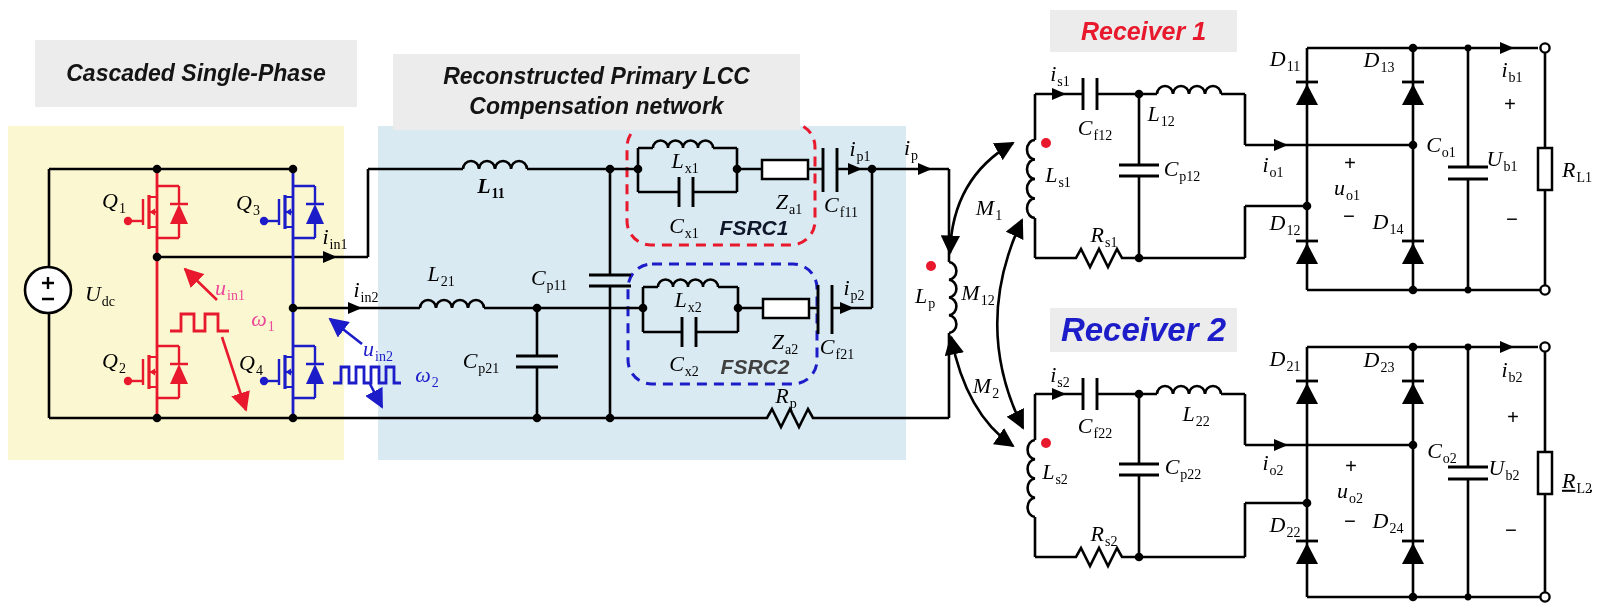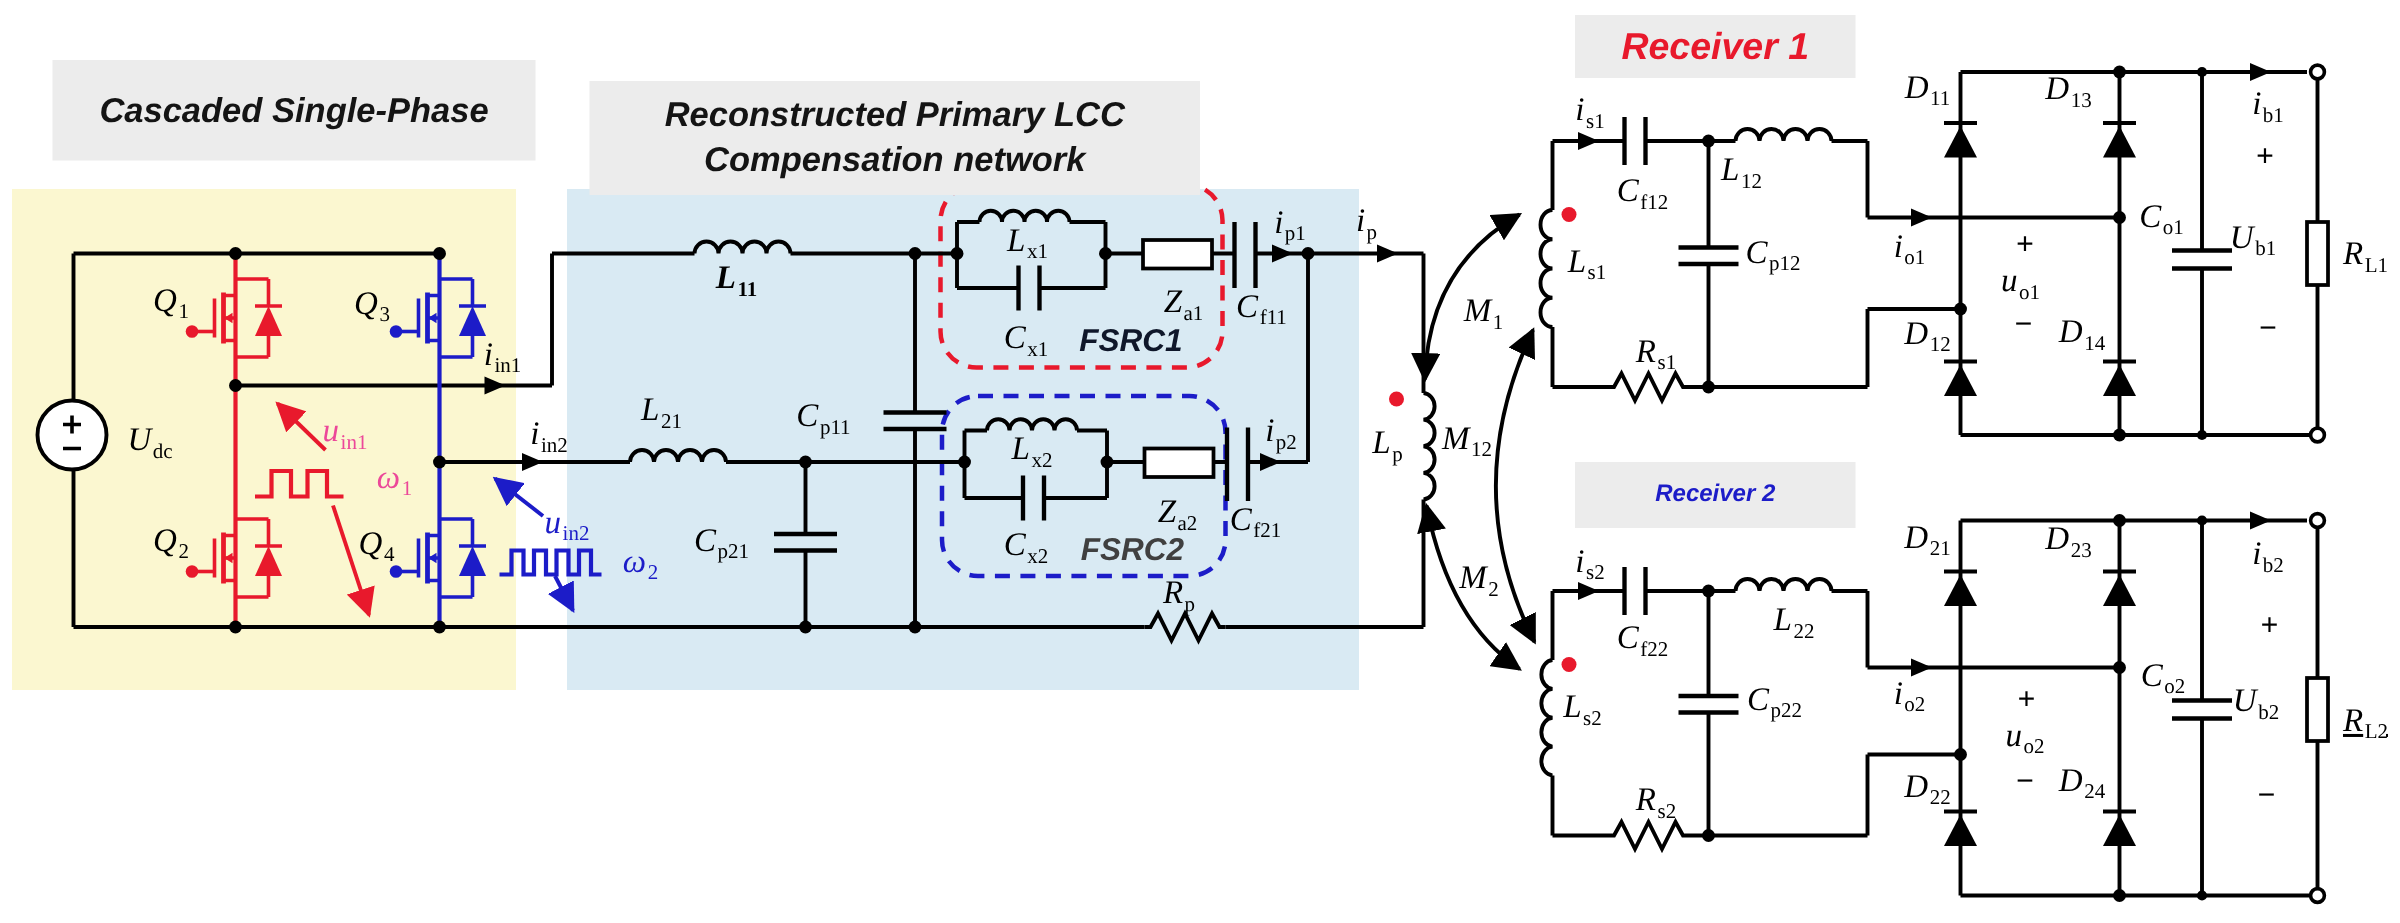--- a/index.html
+++ b/index.html
@@ -5,21 +5,21 @@
   html,body{margin:0;padding:0;background:#ffffff;}
   body{width:1600px;height:615px;position:relative;overflow:hidden;
        font-family:"Liberation Sans",sans-serif;}
   .stage{position:absolute;left:0;top:0;width:1600px;height:615px;}
   svg{position:absolute;left:0;top:0;}
   .titlebox{position:absolute;background:#ECECEC;display:flex;flex-direction:column;
             align-items:center;justify-content:center;text-align:center;
             font-style:italic;font-weight:bold;font-size:23px;color:#141414;line-height:1.3;
             font-family:"Liberation Sans",sans-serif;}
   .titlebox.red{color:#E8192C;font-size:25px;}
-  .titlebox.blue{color:#1C1CC8;font-size:16px;}
+  .titlebox.blue{color:#1C1CC8;font-size:33px;}
   .lbl{position:absolute;transform:translate(-50%,-50%);white-space:nowrap;line-height:1;
        font-family:"Liberation Serif",serif;font-style:italic;font-size:22px;color:#000;}
   .lbl sub{font-size:14px;font-style:normal;line-height:1;margin-left:1px;}
   .lbl.plain{font-style:normal;font-weight:bold;font-size:21px;}
   .lbl.r{color:#ec4899;}
   .lbl.b{color:#1C1CC8;}
   .fsrc{position:absolute;transform:translate(-50%,-50%);font-weight:bold;font-style:italic;
         font-size:21px;font-family:"Liberation Sans",sans-serif;white-space:nowrap;}
   .fsrc.r{color:#0f172a;}
   .fsrc.b{color:#404040;}

